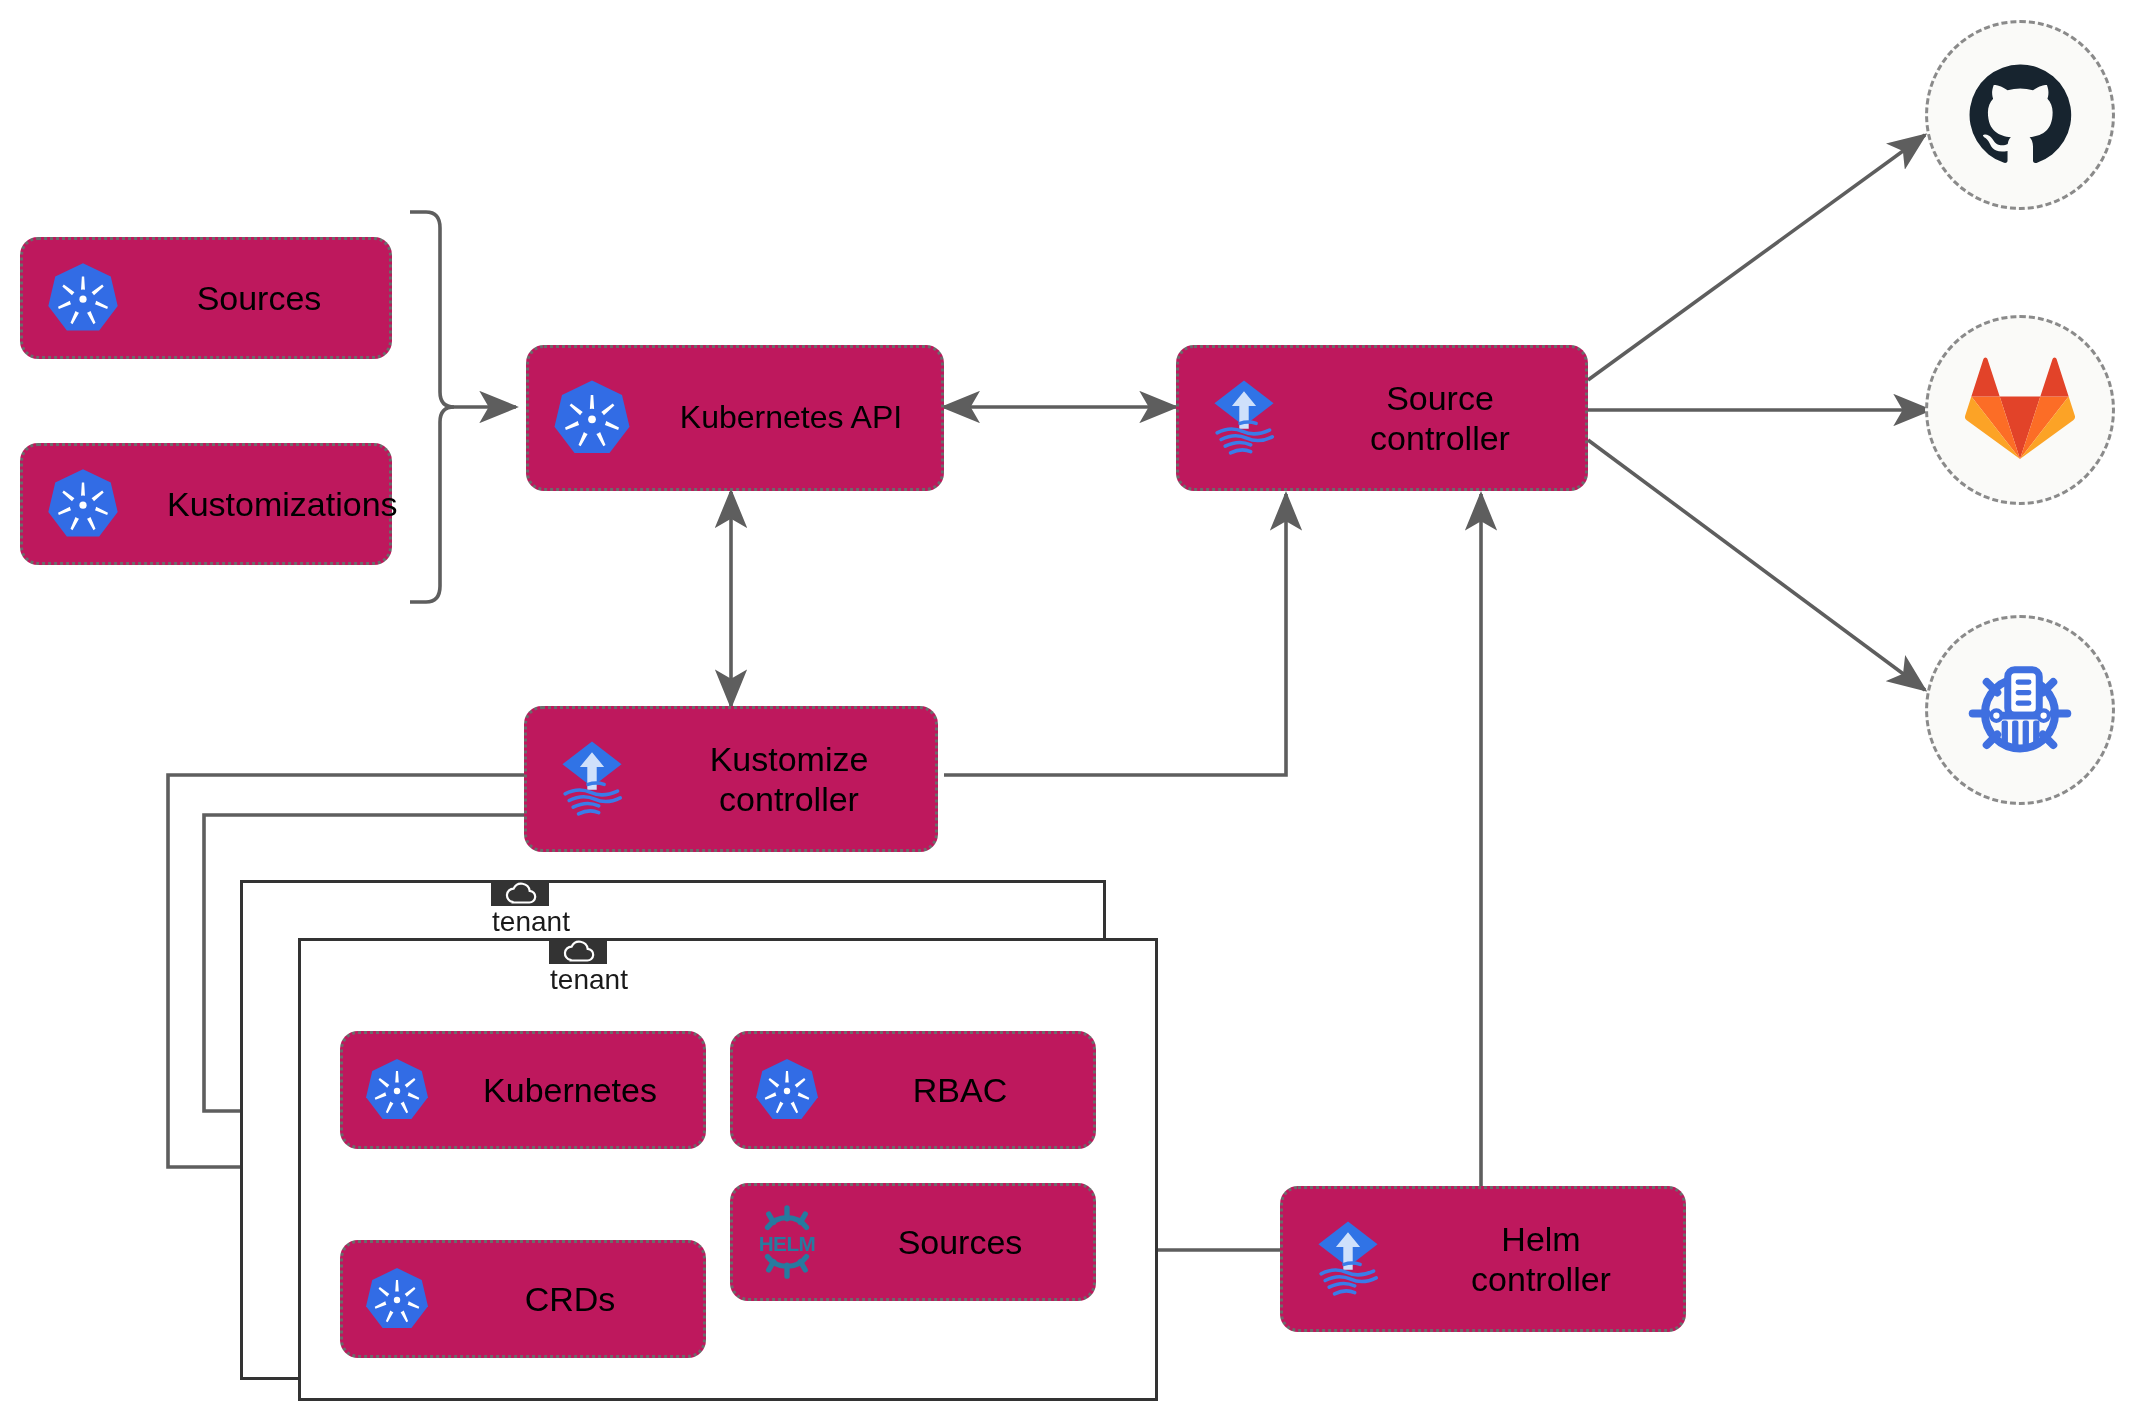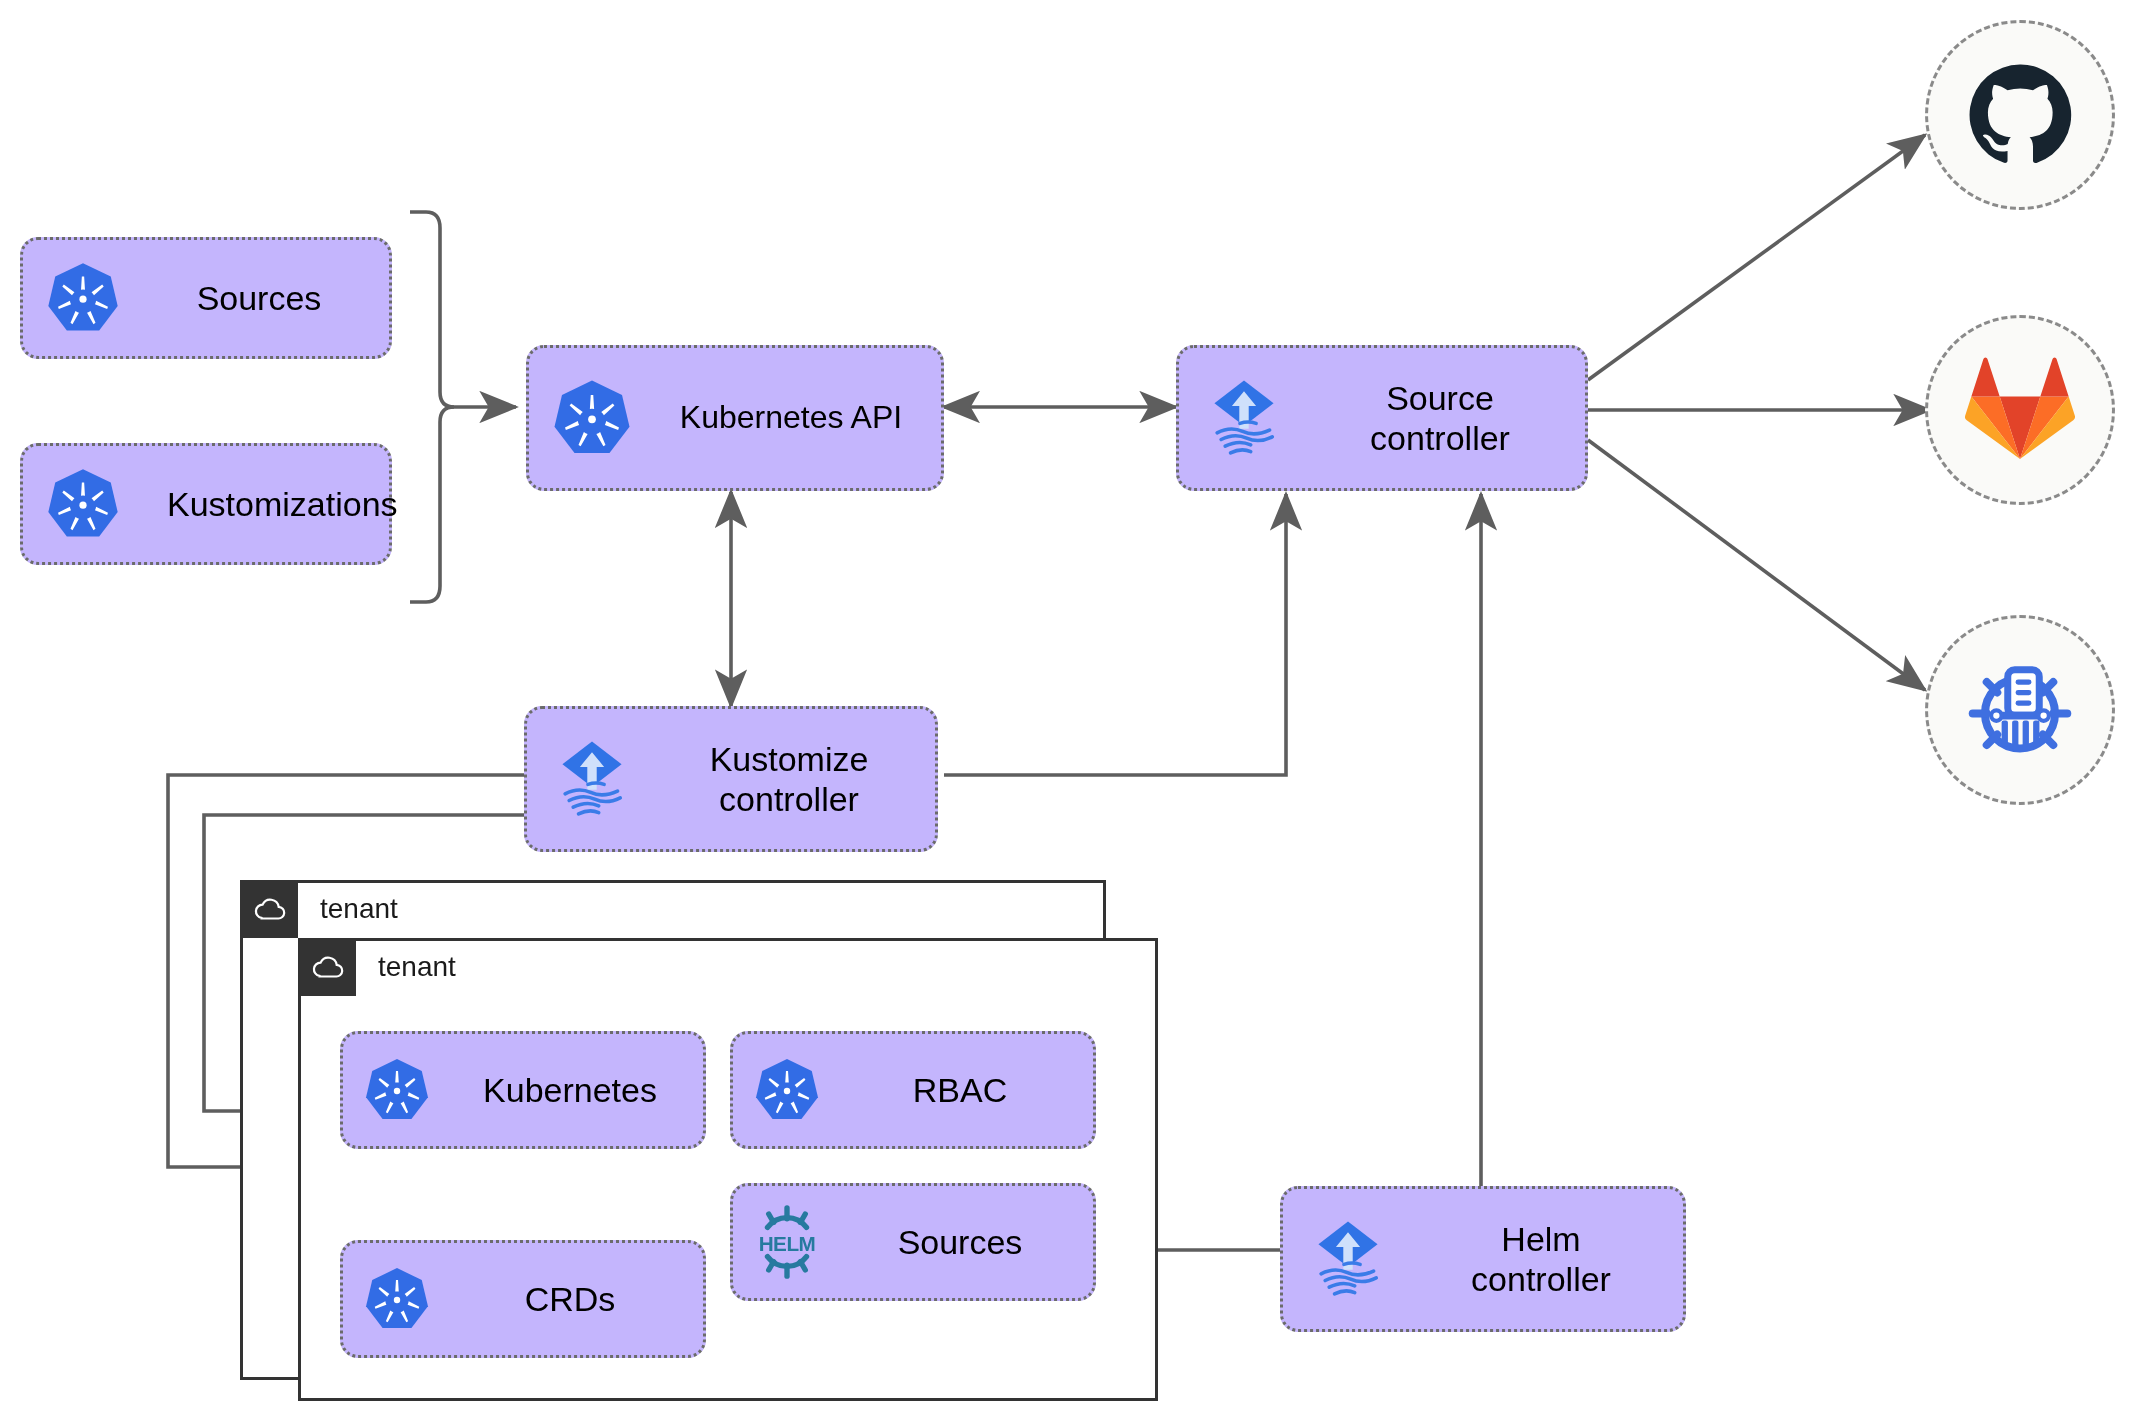--- a/index.html
+++ b/index.html
@@ -21,21 +21,21 @@
     width: 2144px;
     height: 1407px;
     pointer-events: none;
     z-index: 5;
   }
 
   
   .node {
     position: absolute;
     box-sizing: border-box;
-    background: #c4b5fd;
+    background: #be185d;
     border: 3px dotted #6b6b6b;
     border-radius: 18px;
     display: flex;
     align-items: center;
     z-index: 10;
   }
   .node .ico {
     flex: 0 0 auto;
     display: flex;
     align-items: center;
@@ -72,20 +72,21 @@
     border: 3px solid #333333;
     z-index: 8;
   }
   .tenant-hd {
     position: absolute;
     top: 0; left: 0;
     height: 58px;
     display: flex;
     align-items: center;
     z-index: 9;
+    flex-direction: column;
   }
   .tenant-hd .cloudbox {
     width: 58px;
     height: 58px;
     background: #333333;
     display: flex;
     align-items: center;
     justify-content: center;
   }
   .tenant-hd .tname {

